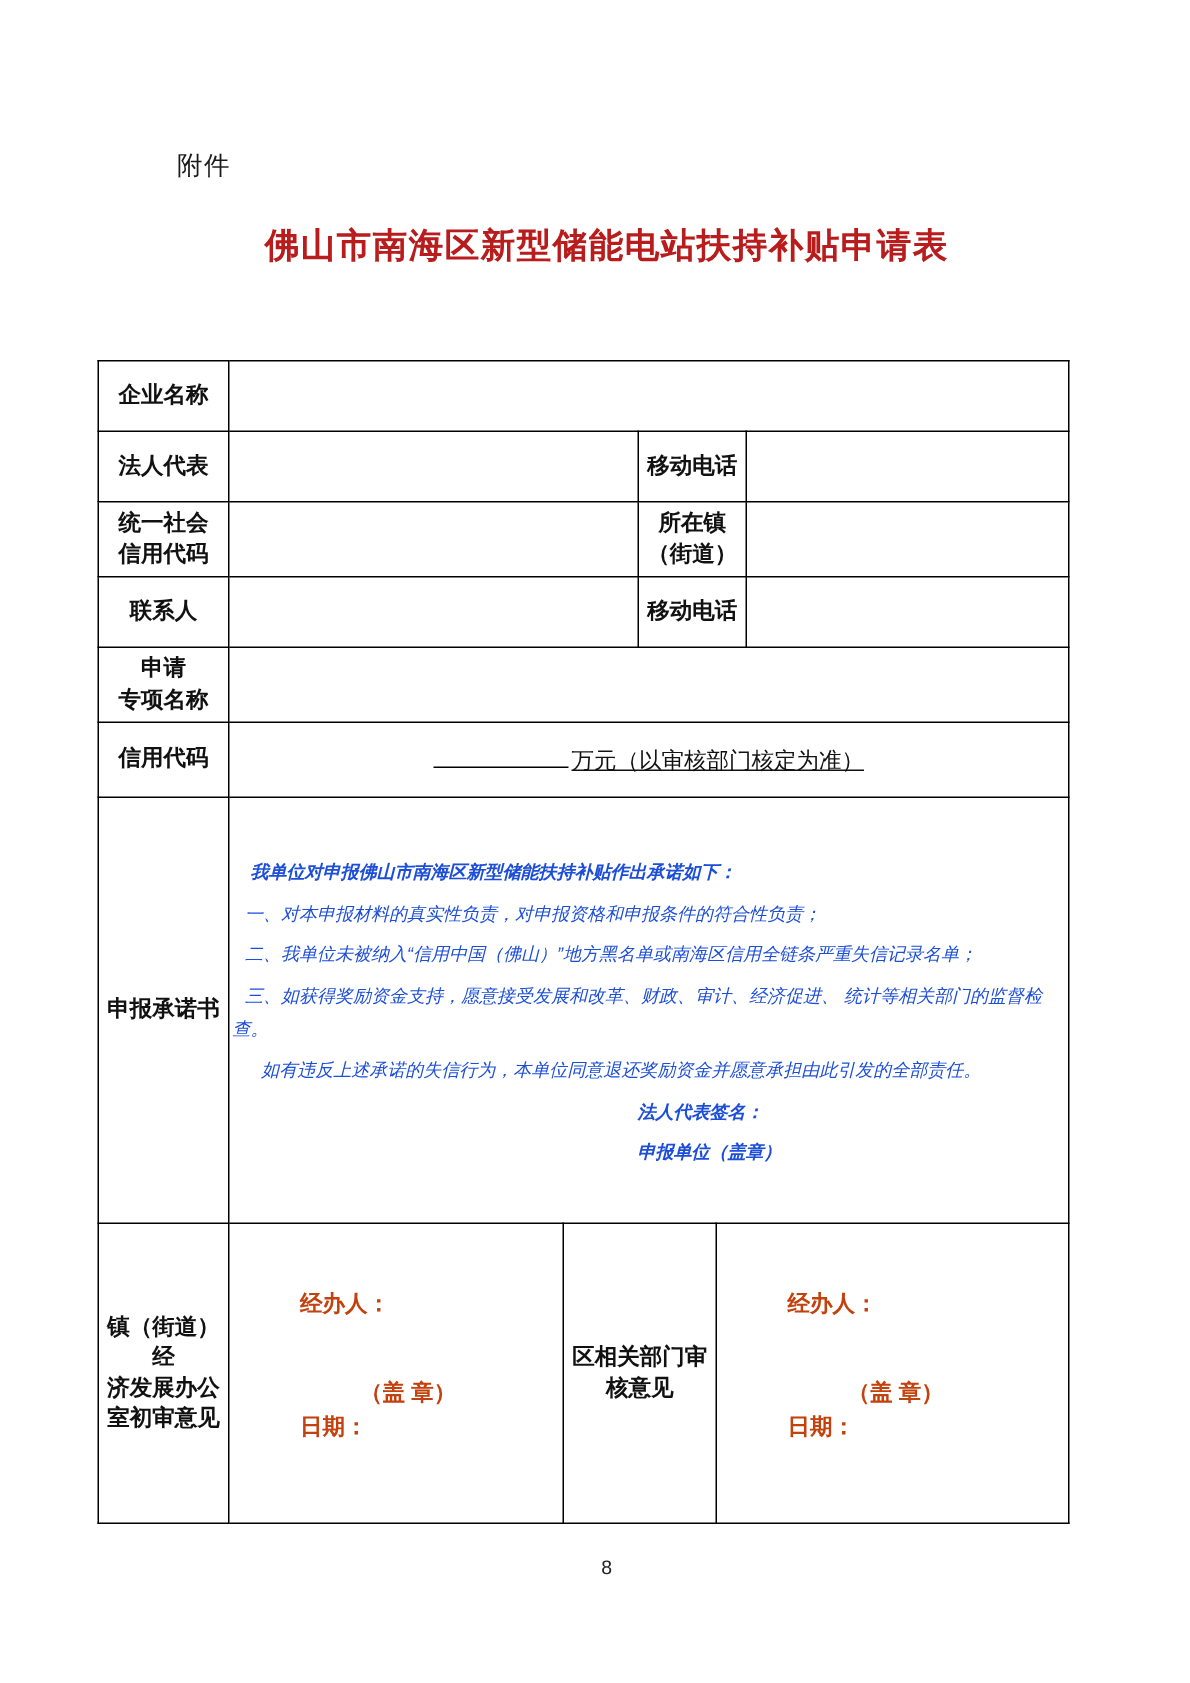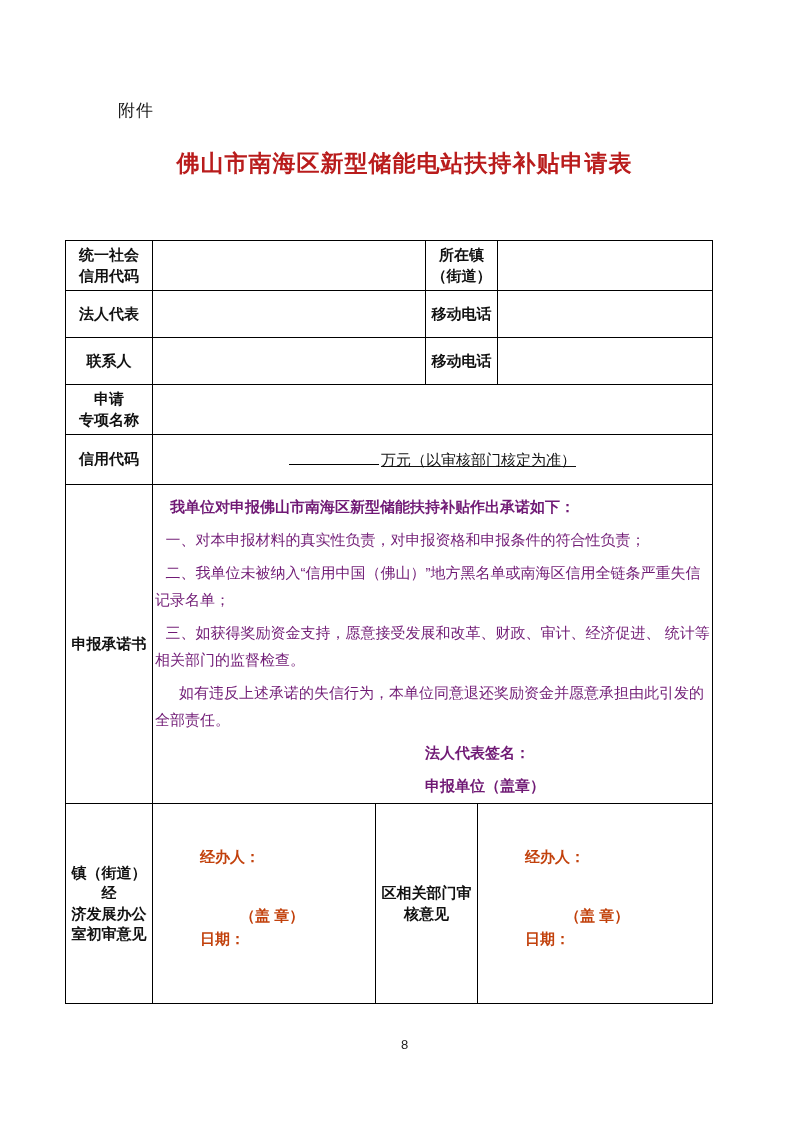--- a/index.html
+++ b/index.html
@@ -44,21 +44,21 @@
   .pre{white-space:pre-line;}
   .amount-cell{text-align:center;font-size:15px;text-decoration:underline;}
   .uline{
     display:inline-block;width:90px;height:1em;
     border-bottom:1.5px solid #000;
     vertical-align:baseline;margin-right:2px;
   }
   
   .commit-cell{vertical-align:top;padding:12px 4px 6px 2px;}
   .commit-cell p{
-    margin:6px 0;line-height:1.8;font-size:15px;color:#701a75;
+    margin:6px 0;line-height:1.8;font-size:12px;color:#1d4ed8;font-style:italic;
   }
   .commit-intro{font-weight:bold;color:#000;text-indent:1em;margin-top:8px;}
   .commit-item{text-indent:0.7em;}
   .commit-last{text-indent:1.6em;}
   .commit-sign{
     margin:4px 0 2px 270px !important;
     font-weight:bold;color:#000;text-indent:0;
   }
   .commit-sign.second{margin-top:6px !important;}
   
@@ -93,34 +93,38 @@
     <colgroup>
       <col style="width:87px">
         <col style="width:223px">
         <col style="width:50px">
       <col style="width:52px">
         <col style="width:20px">
         <col style="width:215px">
     </colgroup>
 
     <tbody>
+        <tr style="height:47px">
+      <th>企业名称</th>
+      <td colspan="5"></td>
+    </tr>
+
+    <tr style="height:47px">
+      <th>法人代表</th>
+      <td colspan="2"></td>
+      <th colspan="2">移动电话</th>
+      <td></td>
+    </tr>
 
     <tr style="height:50px">
       <th class="pre">统一社会
 信用代码</th>
       <td colspan="2"></td>
       <th colspan="2" class="pre">所在镇
 （街道）</th>
-      <td></td>
-    </tr>
-
-    <tr style="height:47px">
-      <th>法人代表</th>
-      <td colspan="2"></td>
-      <th colspan="2">移动电话</th>
       <td></td>
     </tr>
 
     <tr style="height:47px">
       <th>联系人</th>
       <td colspan="2"></td>
       <th colspan="2">移动电话</th>
       <td></td>
     </tr>
 

